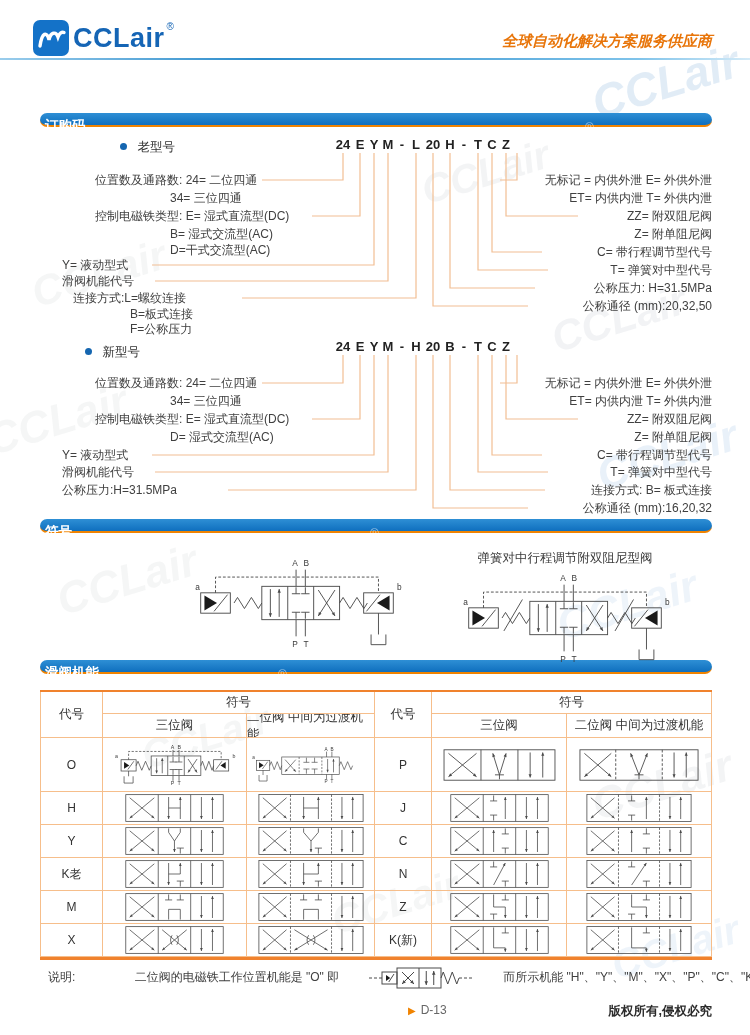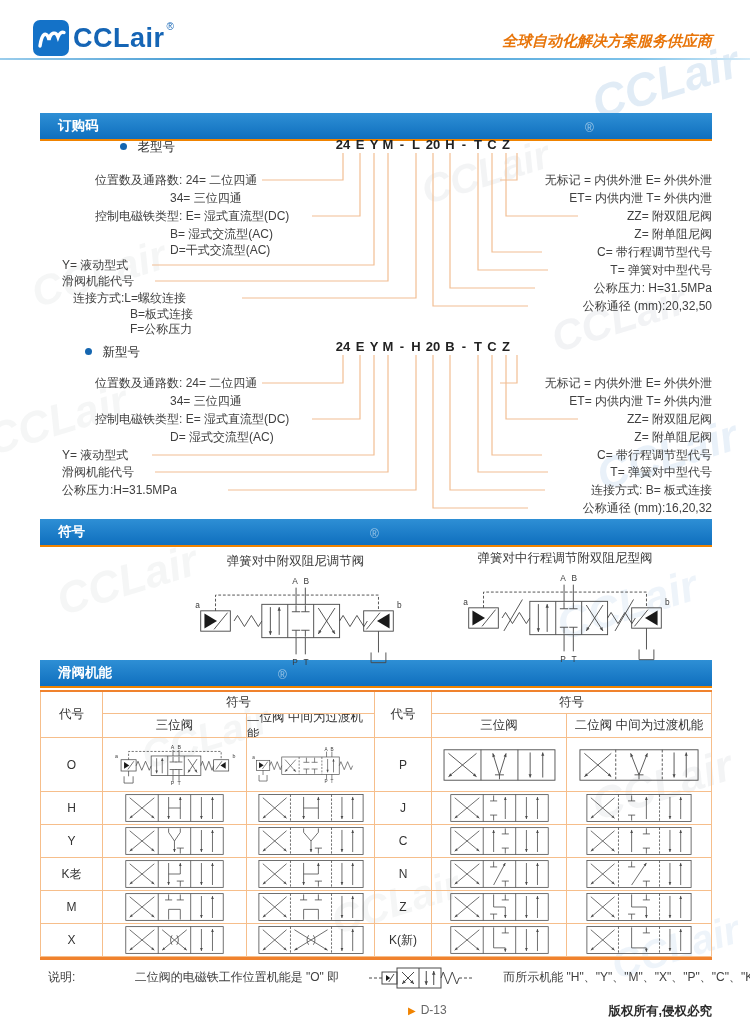--- a/index.html
+++ b/index.html
@@ -7,23 +7,23 @@
   #page{position:relative;width:750px;height:1035px;background:#ffffff;margin:0 auto;overflow:hidden;}
   
   #logo{position:absolute;left:33px;top:20px;display:flex;align-items:flex-start;}
   #logo-icon{width:36px;height:36px;background:#1472C8;border-radius:7px;position:relative;}
   #logo-text{font-size:27px;font-weight:bold;color:#1565B5;margin-left:4px;line-height:36px;letter-spacing:0.5px;}
   #logo-reg{font-size:10px;color:#1565B5;margin-left:2px;margin-top:1px;}
   #tagline{position:absolute;right:38px;top:32px;font-size:15px;font-weight:bold;color:#E8750A;font-style:italic;}
   #header-rule{position:absolute;left:0;top:58px;width:750px;height:2px;
      background:linear-gradient(90deg,#9ACDEC,#2A8BCB 35%,#7FC3EA 85%,#D5EBF8);}
   
-  .bar{position:absolute;left:40px;width:672px;height:28px;line-height:25px;
+  .bar{position:absolute;left:40px;width:672px;height:14px;line-height:25px;
      background:linear-gradient(180deg,#2E8FD5,#0F6FBE);color:#fff;font-size:13.5px;font-weight:bold;
-     padding-left:18px;box-sizing:border-box;border-bottom:2px solid #F08300;}
+     padding-left:5px;box-sizing:border-box;border-bottom:2px solid #F08300;border-radius:9px;}
   .bar .regmark{position:absolute;top:3px;font-weight:normal;font-size:12px;color:rgba(255,255,255,0.55);}
   #bar-ordering{top:113px;} #bar-symbols{top:519px;} #bar-spool{top:660px;}
   
   .bullet-row{position:absolute;font-size:12.5px;color:#333;}
   .bullet-dot{display:inline-block;width:7px;height:7px;border-radius:50%;background:#1566B0;margin-right:7px;vertical-align:1px;}
   .code-line{position:absolute;left:333px;display:flex;font-size:13px;font-weight:bold;color:#222;}
   .code-line span{display:inline-block;text-align:center;}
   .olabel{position:absolute;font-size:12px;color:#404040;white-space:nowrap;line-height:16px;}
   .olabel.right{right:38px;text-align:right;}
   #connectors{position:absolute;left:0;top:0;width:750px;height:530px;pointer-events:none;}
@@ -195,21 +195,20 @@
       <div class="olabel right" style="top: 393px;">ET=  内供内泄   T= 外供内泄</div>
       <div class="olabel right" style="top: 411px;">ZZ= 附双阻尼阀</div>
       <div class="olabel right" style="top: 429px;">Z= 附单阻尼阀</div>
       <div class="olabel right" style="top: 447px;">C=  带行程调节型代号</div>
       <div class="olabel right" style="top: 464px;">T=  弹簧对中型代号</div>
       <div class="olabel right" style="top: 482px;">连接方式:  B= 板式连接</div>
       <div class="olabel right" style="top: 500px;">公称通径 (mm):16,20,32</div>
     </div>
 
   <div class="sym-block" style="left:158px;top:553px;width:275px;">
-    <div class="sym-title">弹簧对中附双阻尼调节阀</div>
     <span id="sym-left"><svg class="valve" width="278" height="100" viewBox="0 0 300 108">
           <polyline class="dash" points="62,43 62,26 238,26 238,43"></polyline>
           <rect x="46" y="43" width="32" height="22"></rect>
           <polygon points="50,46 50,62 63.6,54" fill="#1a1a1a"></polygon>
           <line x1="60.4" y1="63" x2="75" y2="45"></line>
           <rect x="222" y="43" width="32" height="22"></rect>
           <polygon points="250,46 250,62 236.4,54" fill="#1a1a1a"></polygon>
           <line x1="225" y1="63" x2="239.6" y2="45"></line>
           <polyline points="82,54 85.75,48 93.25,60 100.75,48 108.25,60 112,54"></polyline>
           <polyline points="196,54 199.75,48 207.25,60 214.75,48 222.25,60 226,54"></polyline>

